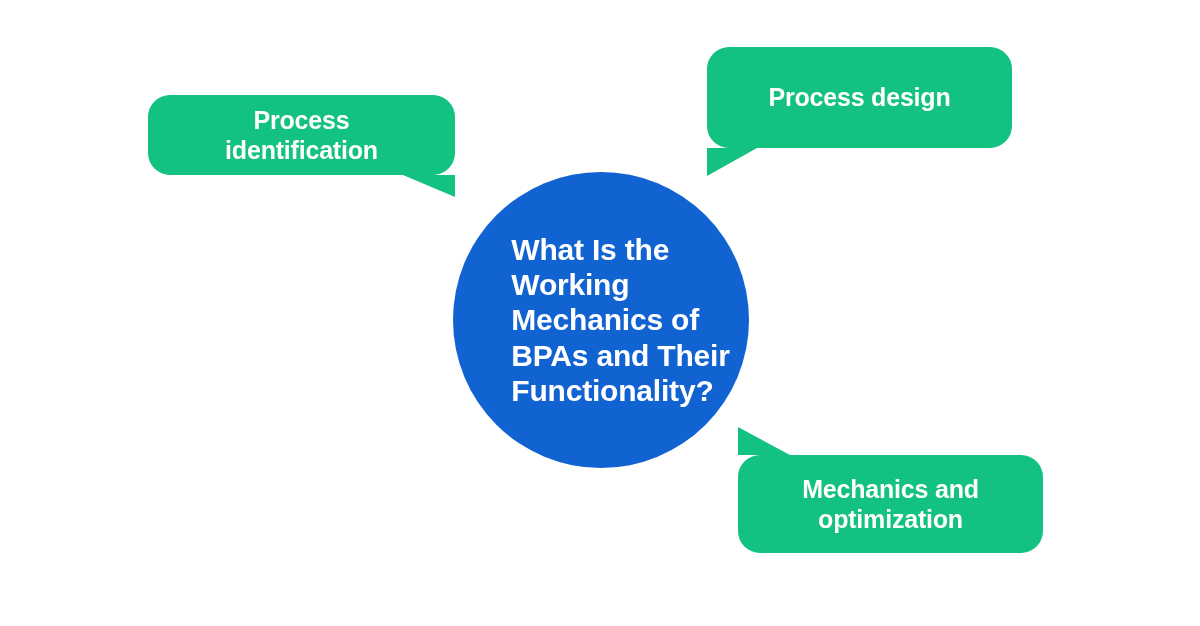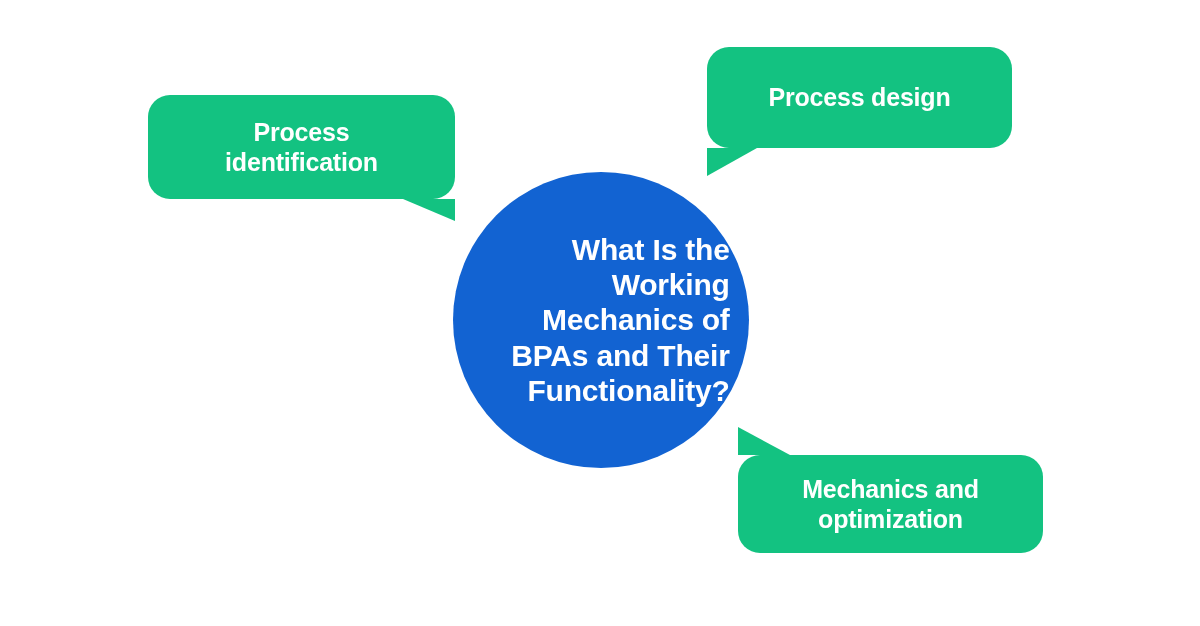--- a/index.html
+++ b/index.html
@@ -35,21 +35,21 @@
     justify-content: center;
     box-sizing: border-box;
     padding: 0 14px;
     z-index: 3;
   }
   .center-node .center-text {
     color: #ffffff;
     font-size: 30px;
     font-weight: bold;
     line-height: 1.18;
-    text-align: right;
+    text-align: left;
     letter-spacing: -0.2px;
     white-space: pre-line;
     margin-left: 39px;
   }
 
   
   .bubble {
     position: absolute;
     background: #13C281;
     border-radius: 22px;
@@ -105,21 +105,21 @@
     top: -28px;
     border-right: 52px solid transparent;
     border-bottom: 28px solid #13C281;
   }
 
   
   #bubble-process-identification {
     left: 148px;
     top: 95px;
     width: 307px;
-    height: 104px;
+    height: 80px;
     padding: 0 16px;
   }
   #bubble-process-design {
     left: 707px;
     top: 47px;
     width: 305px;
     height: 101px;
     padding: 0 16px;
   }
   #bubble-automation-implementation {

